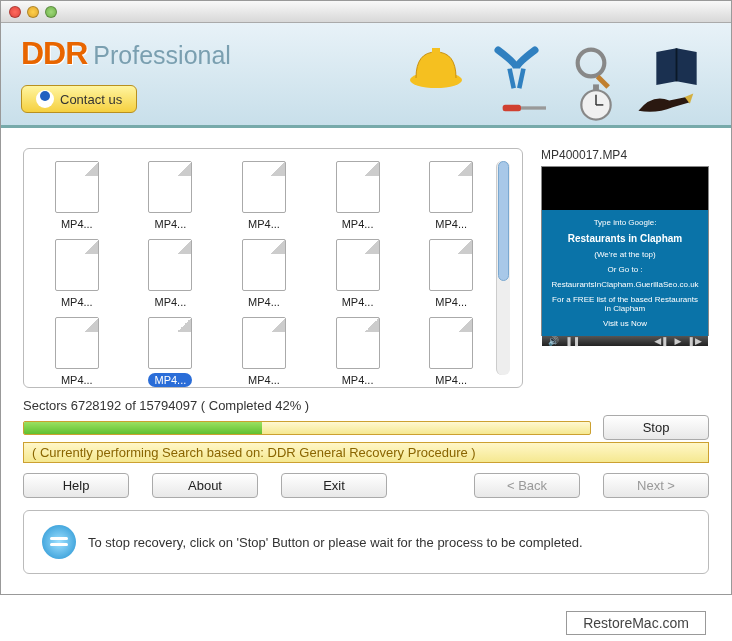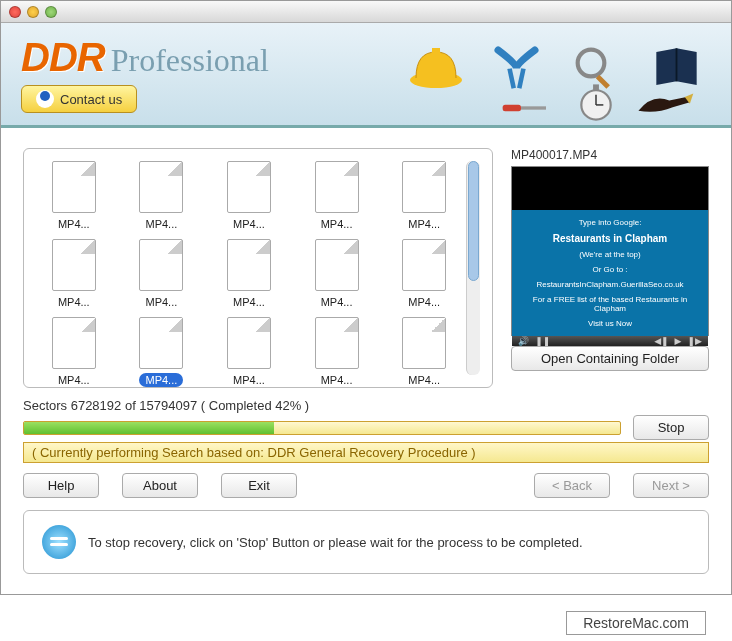--- a/index.html
+++ b/index.html
@@ -10,53 +10,53 @@
 .titlebar { height: 22px; background: linear-gradient(#f9f9f9, #d8d8d8); border-bottom: 1px solid #aaa; display: flex; align-items: center; padding: 0 8px; position: relative; }
 .traffic { display: flex; gap: 6px; }
 .tl { width: 12px; height: 12px; border-radius: 50%; border: 1px solid rgba(0,0,0,0.25); }
 .tl.red { background: radial-gradient(#ff6b5e, #e0443e); }
 .tl.yel { background: radial-gradient(#ffd04c, #e0a62e); }
 .tl.grn { background: radial-gradient(#9fd87a, #6fb24a); }
 .titlebar-title { position: absolute; left: 0; right: 0; text-align: center; font-size: 13px; color: #333; }
 
 .header { height: 105px; background: linear-gradient(#e8f2f8, #c8dfea); border-bottom: 3px solid #7aa; position: relative; overflow: hidden; }
 .brand { position: absolute; top: 12px; left: 20px; display: flex; align-items: baseline; gap: 6px; }
-.brand-ddr { font-family: Impact, Arial; font-size: 40px; color: #e86500; font-weight: bold; text-shadow: 1px 1px #fff; letter-spacing: -1px; font-style: italic; }
-.brand-pro { font-size: 32px; color: #7a9fb0; font-family: Liberation Serif, serif; }
+.brand-ddr { font-family: Impact, Arial; font-size: 32px; color: #e86500; font-weight: bold; text-shadow: 1px 1px #fff; letter-spacing: -1px; }
+.brand-pro { font-size: 25px; color: #7a9fb0; font-family: Liberation Sans, sans-serif; }
 .contact { position: absolute; top: 62px; left: 20px; background: linear-gradient(#fff5a0, #f5d040); border: 1px solid #b89020; border-radius: 6px; padding: 4px 14px; display: flex; align-items: center; gap: 6px; font-size: 13px; color: #333; cursor: pointer; }
 .avatar { width: 18px; height: 18px; border-radius: 50%; background: #fff; display: inline-block; position: relative; }
 .avatar::after { content: ""; position: absolute; width: 10px; height: 10px; background: #2060c0; border-radius: 50%; top: 1px; left: 4px; }
 .header-icons { position: absolute; right: 20px; top: 10px; display: flex; gap: 10px; align-items: center; }
 .hi { width: 70px; height: 70px; display: flex; align-items: center; justify-content: center; }
 
 .content { padding: 20px 22px; background: #fff; }
 
 .row1 { display: flex; gap: 18px; }
 .file-panel { flex: 1; border: 1px solid #bbb; border-radius: 6px; padding: 12px; height: 240px; display: flex; }
 .file-grid { flex: 1; display: grid; grid-template-columns: repeat(5, 1fr); grid-template-rows: repeat(3, 1fr); gap: 8px 12px; padding-right: 4px; }
 .file-item { display: flex; flex-direction: column; align-items: center; justify-content: center; gap: 4px; }
 .file-icon { width: 44px; height: 52px; background: #fff; border: 1px solid #aaa; border-radius: 2px; position: relative; }
 .file-icon::before { content: ""; position: absolute; top: 0; right: 0; width: 14px; height: 14px; background: linear-gradient(135deg, #fff 50%, #ccc 50%); }
 .file-label { font-size: 11px; color: #222; max-width: 60px; white-space: nowrap; overflow: hidden; text-overflow: ellipsis; padding: 1px 6px; border-radius: 8px; }
 .file-item.selected .file-label { background: #2a6dd8; color: #fff; }
 .scroll-track { width: 14px; background: #eee; border-left: 1px solid #ccc; position: relative; border-radius: 6px; }
 .scroll-thumb { position: absolute; top: 0; left: 1px; right: 1px; height: 120px; background: #a8c8e8; border: 1px solid #7aa8d0; border-radius: 6px; }
 
-.preview { width: 198px; }
+.preview { width: 168px; }
 .preview-title { font-size: 12px; color: #333; margin-bottom: 4px; }
 .preview-frame { border: 1px solid #888; height: 170px; background: #000; display: flex; flex-direction: column; }
 .preview-body { flex: 1; background: #0a73a8; color: #fff; display: flex; flex-direction: column; align-items: center; justify-content: center; font-size: 8px; text-align: center; padding: 8px; gap: 6px; margin-top: 43px; }
 .preview-body .hl { font-weight: bold; font-size: 10px; }
 .preview-controls { height: 18px; background: linear-gradient(#555, #222); display: flex; align-items: center; justify-content: space-between; padding: 0 6px; color: #ccc; font-size: 9px; }
 .pc-left, .pc-right { display: flex; gap: 6px; }
 .open-folder { margin-top: 10px; }
 
 .mac-btn { display: block; width: 100%; text-align: center; font-size: 13px; padding: 4px 0; background: linear-gradient(#fff, #e8e8e8); border: 1px solid #aaa; border-radius: 4px; cursor: pointer; color: #222; }
 .mac-btn:disabled, .mac-btn.disabled { color: #999; }
-.mac-btn.small { width: 76px; }
+.mac-btn.small { width: 106px; }
 
 .sectors-row { display: flex; align-items: center; margin-top: 10px; gap: 12px; justify-content: center; }
 .sectors-text { font-size: 13px; color: #333; flex: 1; }
 .progress-wrap { margin-top: 2px; display: flex; align-items: center; gap: 12px; }
 .progress { flex: 1; height: 14px; background: linear-gradient(#fff8d0, #f5e890); border: 1px solid #cca030; border-radius: 2px; overflow: hidden; }
 .progress-fill { height: 100%; background: linear-gradient(#9be060, #60c030); width: 42%; }
 .search-note { margin-top: 2px; font-size: 13px; color: #8a6500; background: linear-gradient(#fff7c8, #f5e890); border: 1px solid #cca030; padding: 2px 8px; }
 
 .btn-row { display: flex; gap: 23px; margin-top: 10px; }
 .btn-row .spacer { flex: 1; }
@@ -226,21 +226,20 @@
               <span>🔊</span>
               <span>❚❚</span>
             </div>
             <div class="pc-right">
               <span>◀❚</span>
               <span>▶</span>
               <span>❚▶</span>
             </div>
           </div>
         </div>
-        <button class="mac-btn open-folder">Open Containing Folder</button>
       </div>
     </div>
 
     <div class="sectors-row">
       <div class="sectors-text">Sectors 6728192 of 15794097   ( Completed 42% )</div>
     </div>
     <div class="progress-wrap">
       <div class="progress">
         <div class="progress-fill" id="progress-fill" style="width: 42%;"></div>
       </div>

